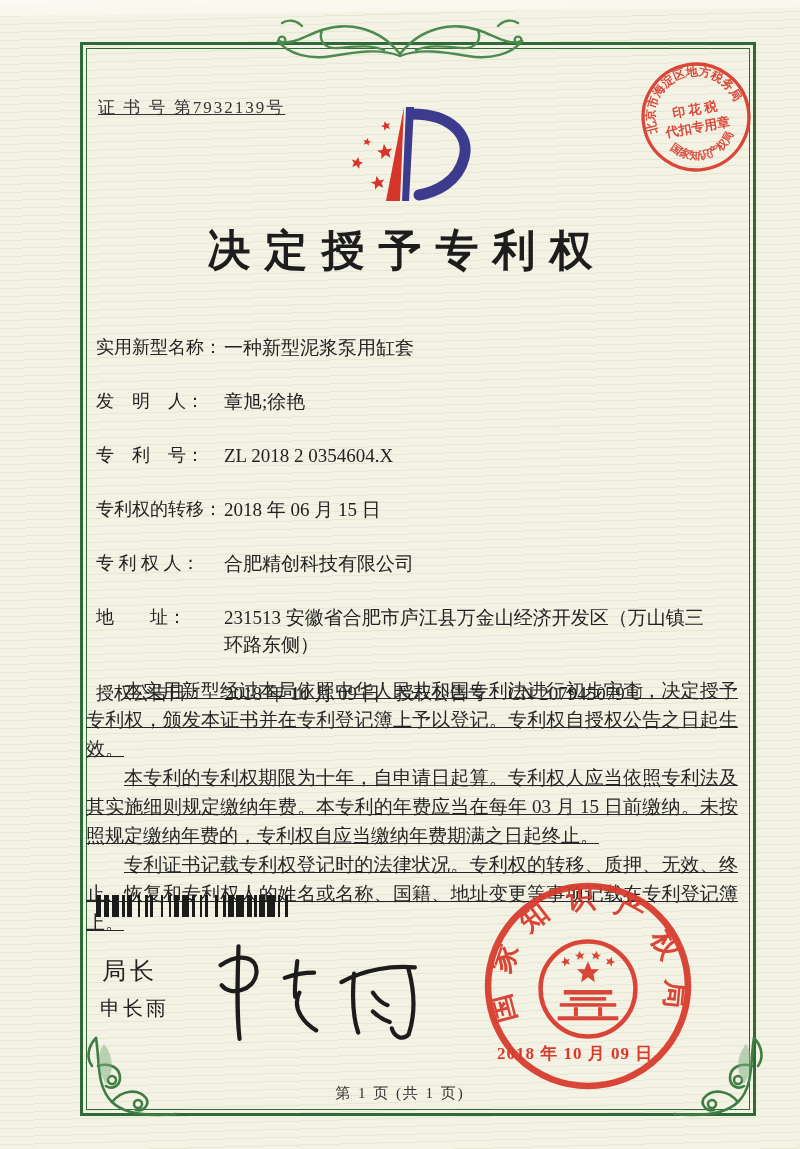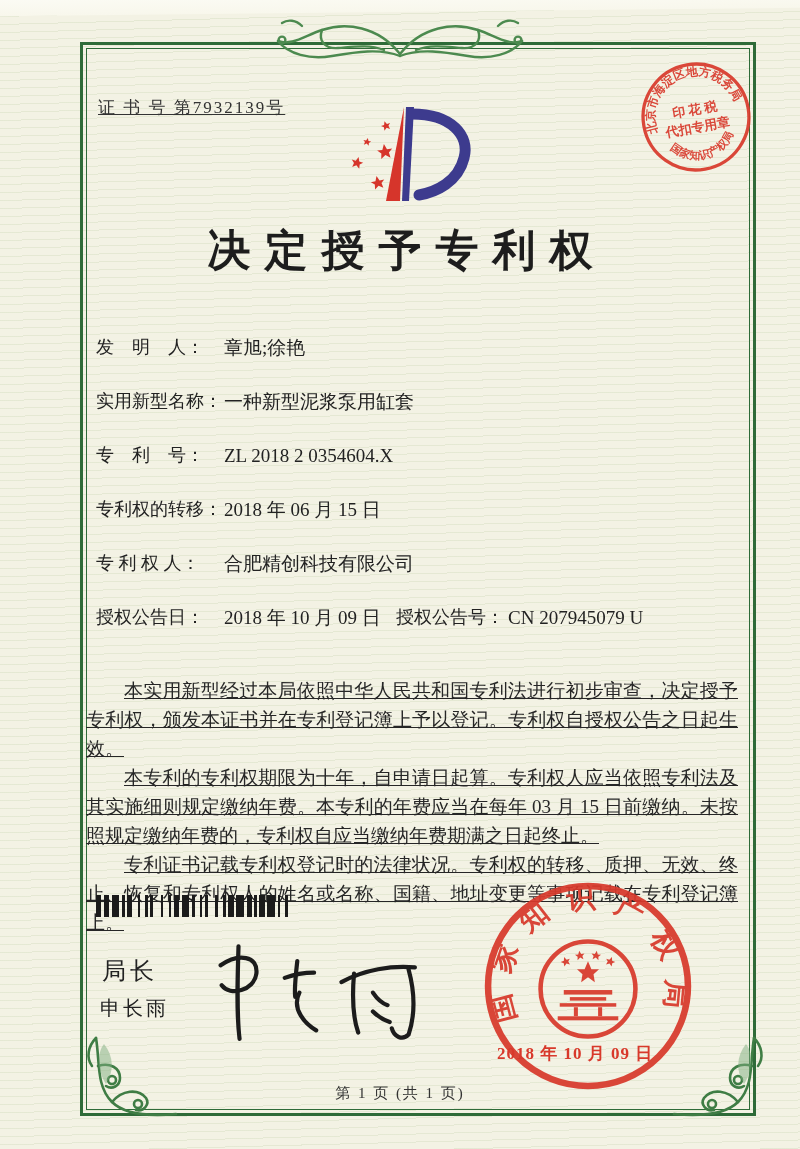--- a/index.html
+++ b/index.html
@@ -154,38 +154,42 @@
     <textPath href="#arcB" startOffset="8">国家知识产权局</textPath>
   </text>
   <text x="54" y="51" text-anchor="middle" fill="#d8392b" font-size="12.5" font-weight="bold">印 花 税</text>
   <text x="54" y="68" text-anchor="middle" fill="#d8392b" font-size="12.5" font-weight="bold">代扣专用章</text>
 </svg>
 
 <div class="title">决定授予专利权</div>
 
 <div class="fields">
   <div class="field-row">
+    <div class="f-label">实用新型名称：</div>
+    <div class="f-value">一种新型泥浆泵用缸套</div>
+  </div>
+  <div class="field-row">
     <div class="f-label">发　明　人：</div>
     <div class="f-value">章旭;徐艳</div>
   </div>
   <div class="field-row">
-    <div class="f-label">实用新型名称：</div>
-    <div class="f-value">一种新型泥浆泵用缸套</div>
-  </div>
-  <div class="field-row">
     <div class="f-label">专　利　号：</div>
     <div class="f-value">ZL 2018 2 0354604.X</div>
   </div>
   <div class="field-row">
     <div class="f-label">专利权的转移：</div>
     <div class="f-value">2018 年 06 月 15 日</div>
   </div>
   <div class="field-row">
     <div class="f-label">专 利 权 人：</div>
     <div class="f-value">合肥精创科技有限公司</div>
+  </div>
+  <div class="field-row row-addr">
+    <div class="f-label">地　　址：</div>
+    <div class="f-value">231513 安徽省合肥市庐江县万金山经济开发区（万山镇三环路东侧）</div>
   </div>
   <div class="field-row two-col">
     <div class="col-left">
       <div class="f-label">授权公告日：</div>
       <div class="f-value">2018 年 10 月 09 日</div>
     </div>
     <div class="col-right">
       <div class="f-label">授权公告号：</div>
       <div class="f-value">CN 207945079 U</div>
     </div>

